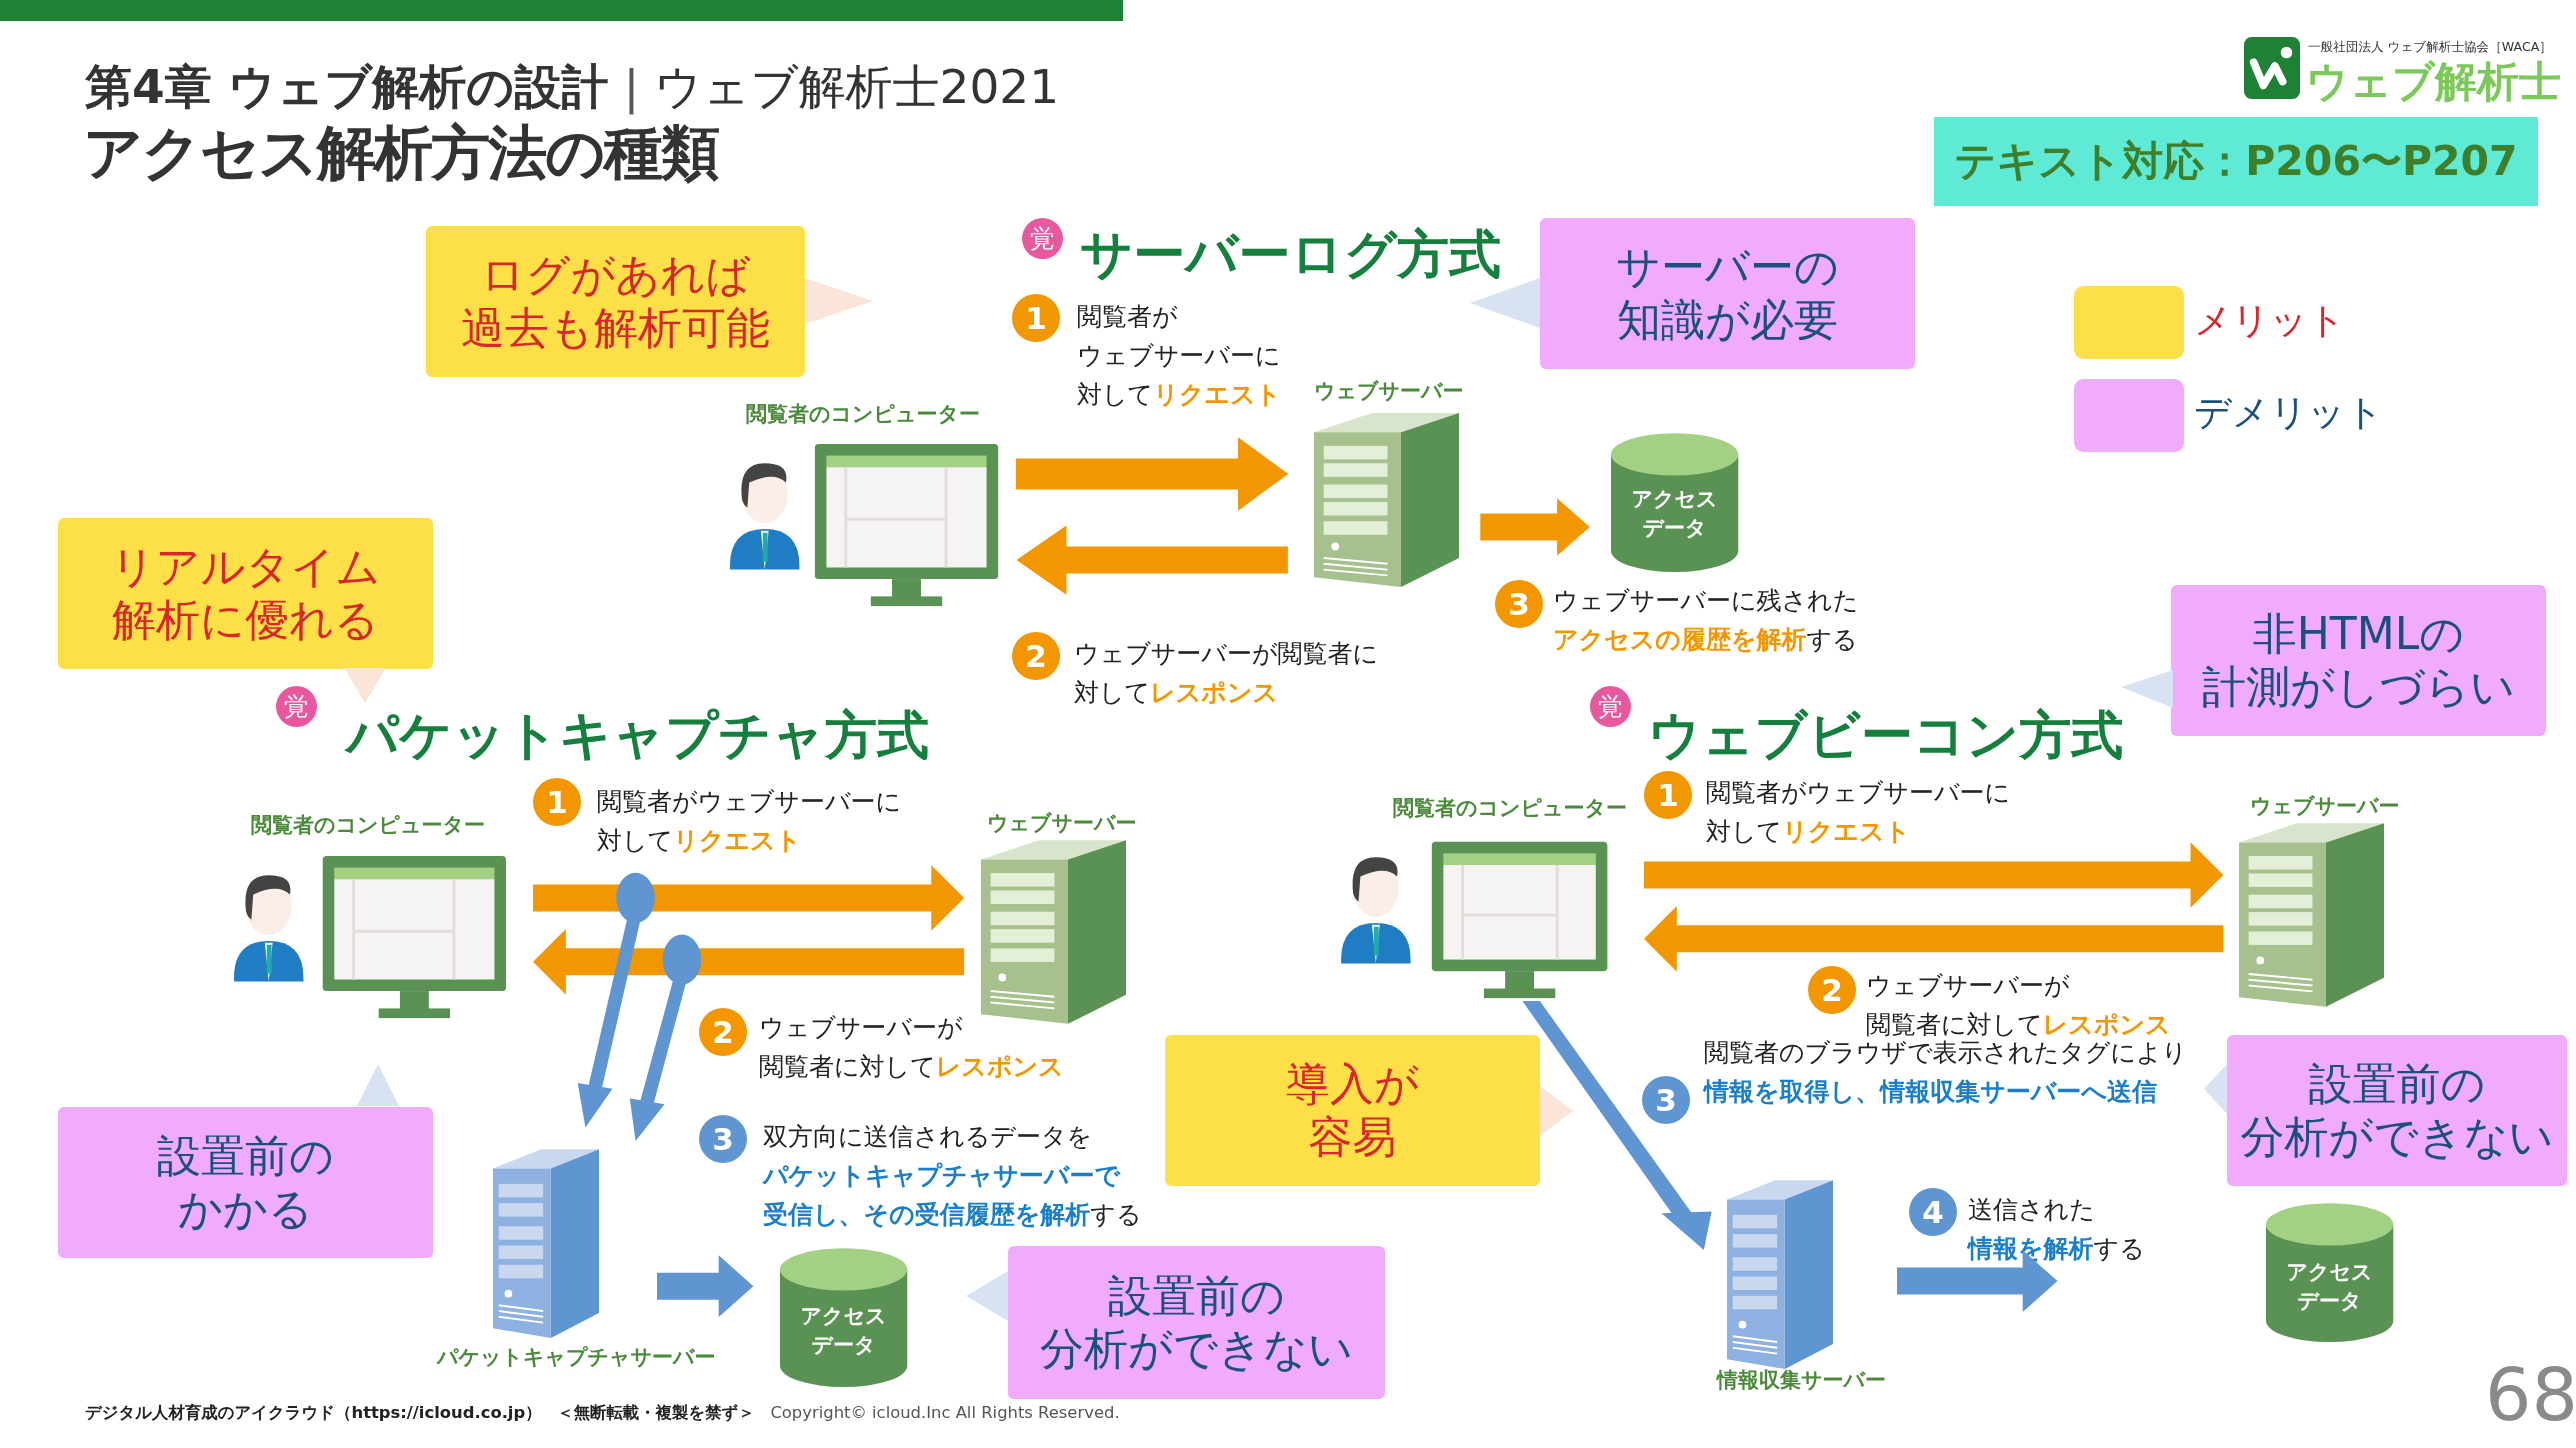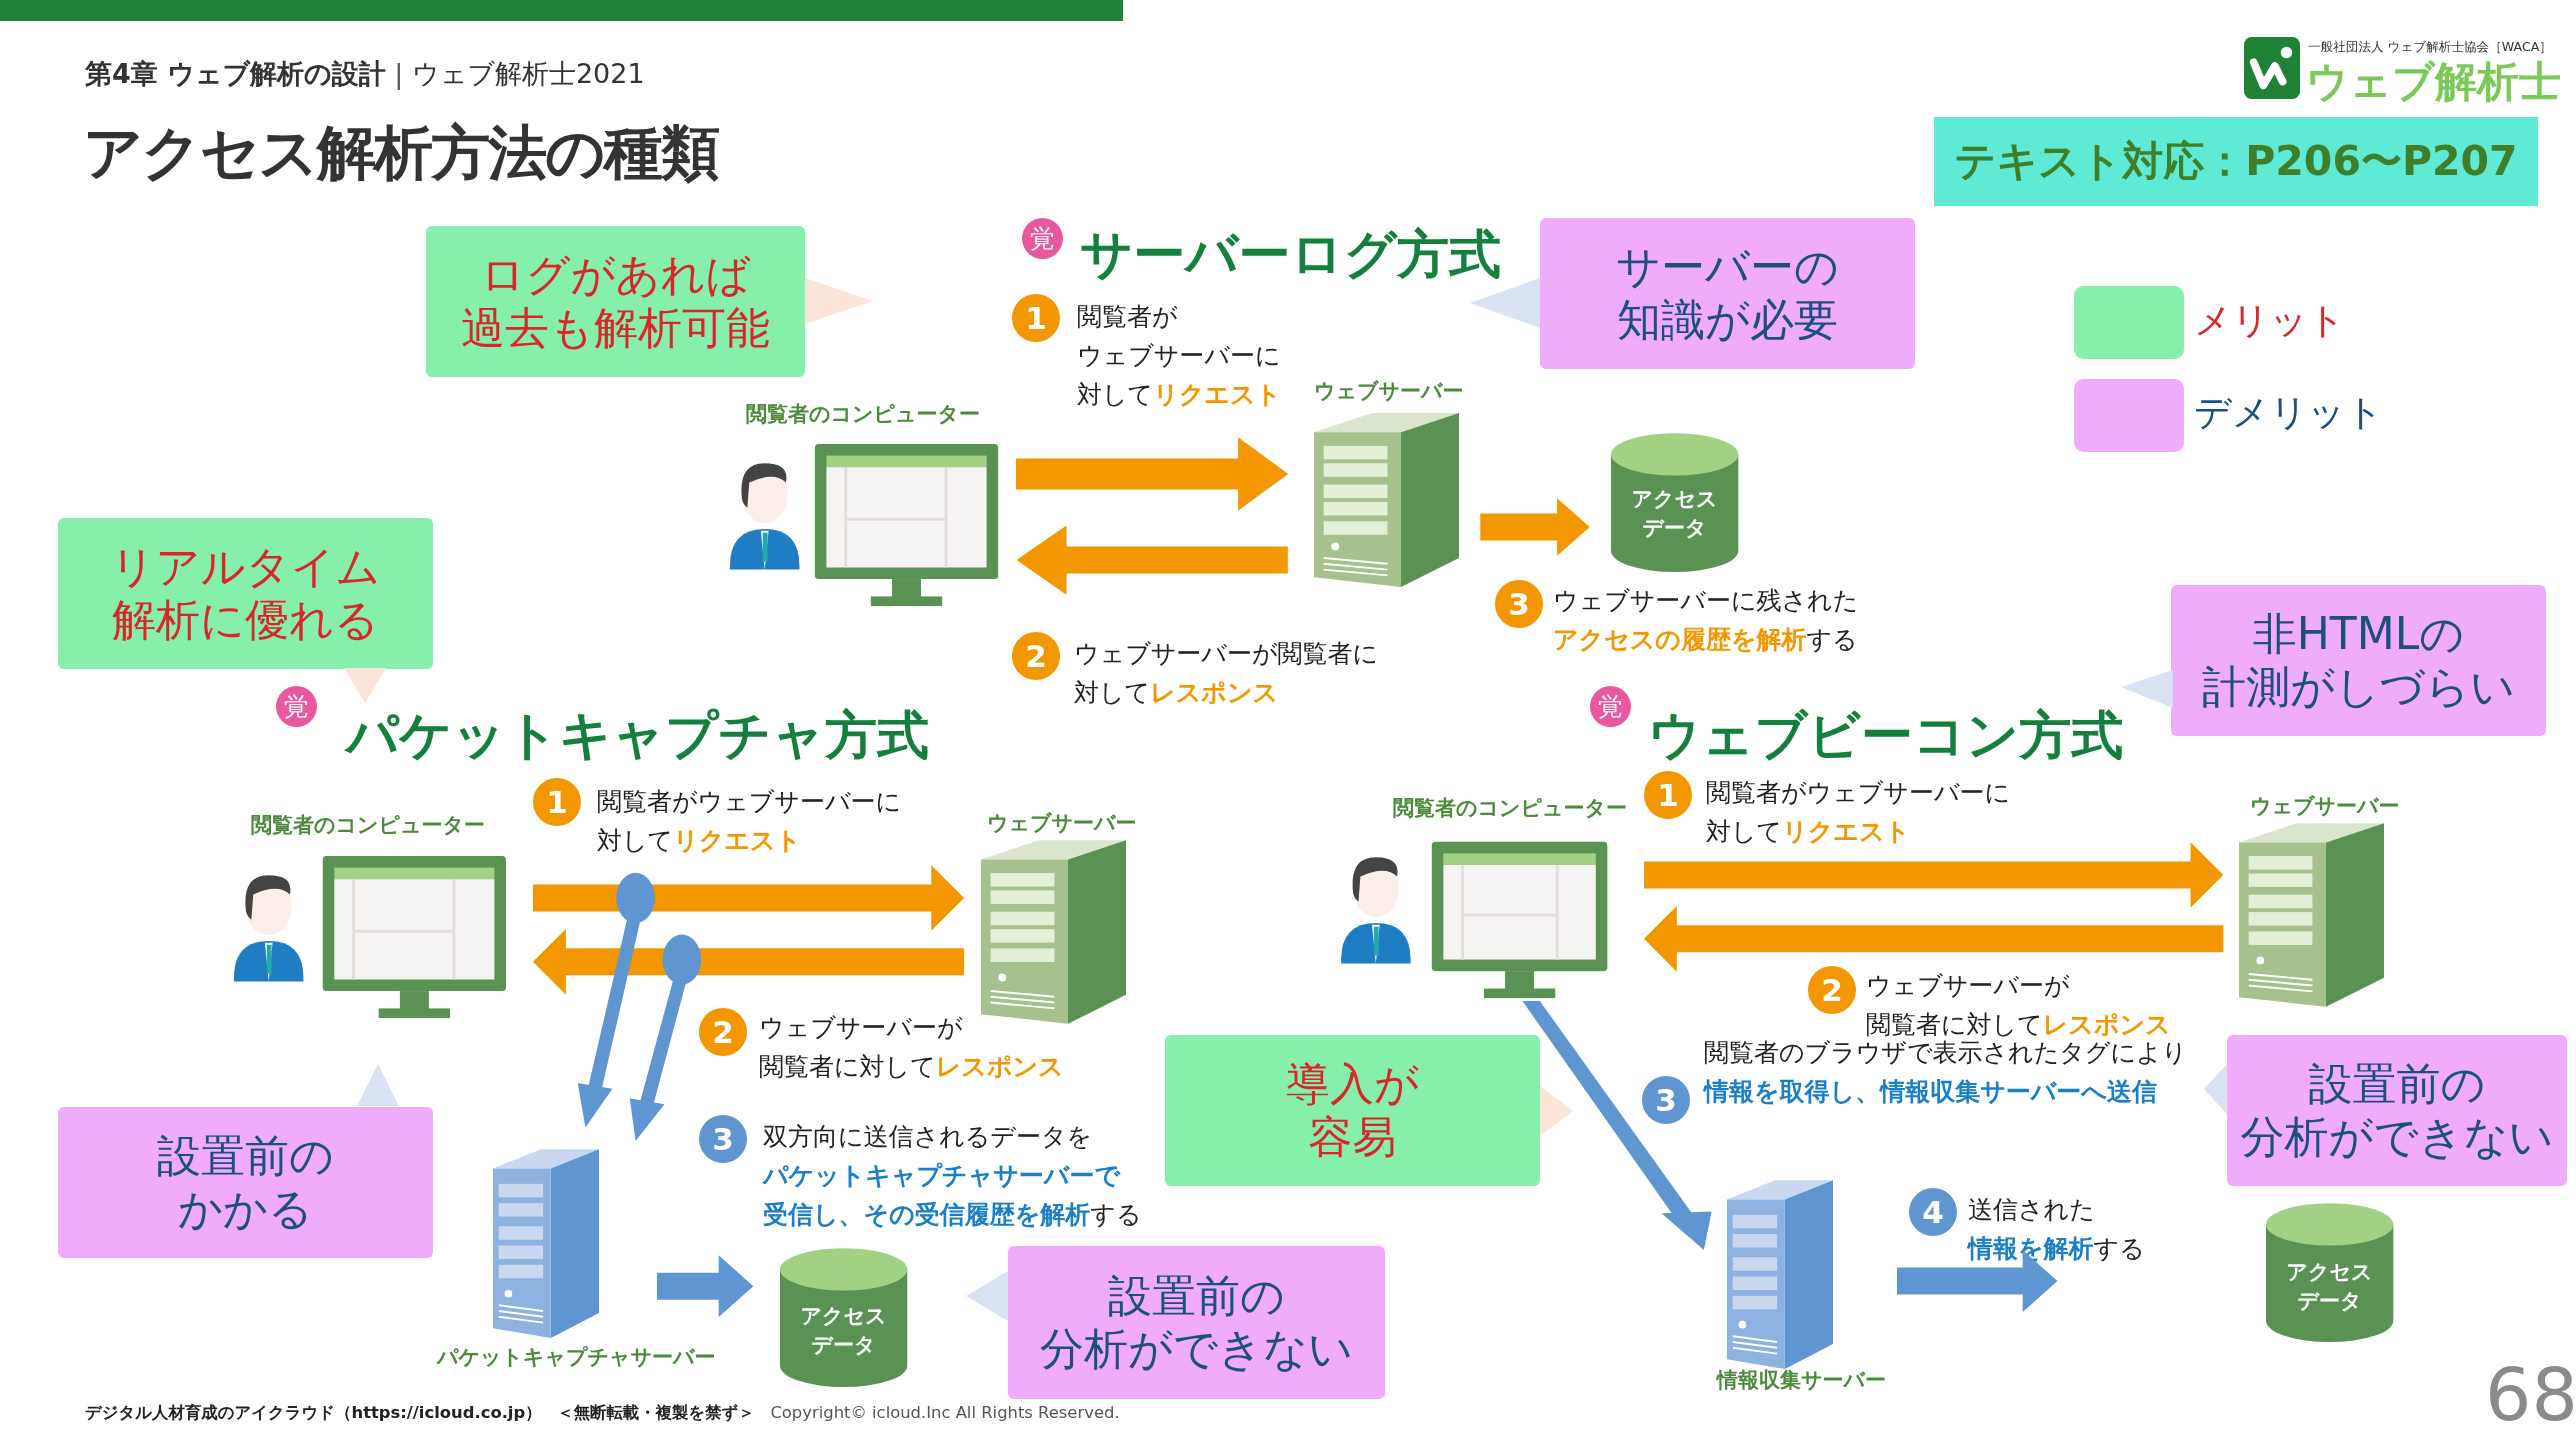--- a/index.html
+++ b/index.html
@@ -1,30 +1,30 @@
 <!DOCTYPE html>
 <html><head>
 <meta charset="utf-8">
 <style>
   html,body{margin:0;padding:0;background:#fff;}
   body{width:2576px;height:1449px;position:relative;overflow:hidden;font-family:"DejaVu Sans","Liberation Sans",sans-serif;color:#222;}
   .abs{position:absolute;}
   .topbar{left:0;top:0;width:1123px;height:21px;background:#1e8135;}
-  .chapter{left:85px;top:56px;font-size:27px;color:#333;white-space:nowrap;}
+  .chapter{left:85px;top:56px;font-size:47px;color:#333;white-space:nowrap;}
   .chapter b{font-weight:bold;}
   .chapter .sep{color:#555;font-weight:normal;}
   .title{left:83px;top:114px;font-size:59px;font-weight:bold;color:#333;white-space:nowrap;letter-spacing:-1.9px;}
   .logo{left:2244px;top:37px;width:290px;height:66px;}
   .logo .mark{position:absolute;left:0;top:0;width:56px;height:62px;background:#1e8135;border-radius:7.7px;}
   .logo .org{position:absolute;left:64px;top:1.9px;font-size:12.6px;color:#333;white-space:nowrap;}
   .logo .name{position:absolute;left:62px;top:17.4px;font-size:42px;font-weight:bold;color:#7cc95a;white-space:nowrap;}
   .pageref{left:1934px;top:117px;width:604px;height:89px;background:#5eead4;color:#3f7f2a;font-size:41px;font-weight:bold;display:flex;align-items:center;justify-content:center;}
   .legend-sw{width:110px;height:73px;border-radius:9.7px;}
   .legend-txt{font-size:37px;white-space:nowrap;}
-  .merit{background:#86efac;}
+  .merit{background:#fde047;}
   .demerit{background:#f0abfc;}
   .callout{display:flex;align-items:center;justify-content:center;text-align:center;font-size:44px;line-height:1.2;border-radius:5.8px;}
   .callout.merit{color:#d9262b;}
   .callout.demerit{color:#1a4f80;}
   .tail{position:absolute;width:0;height:0;}
   .badge-k{width:41px;height:41px;border-radius:50%;background:#e8589f;color:#fff;font-size:25px;display:flex;align-items:center;justify-content:center;}
   .method{font-size:52px;font-weight:bold;color:#15803d;white-space:nowrap;}
   .step{width:48px;height:48px;border-radius:50%;color:#fff;font-size:31px;font-weight:bold;display:flex;align-items:center;justify-content:center;}
   .step.o{background:#f29700;}
   .step.b{background:#5f95d0;}

